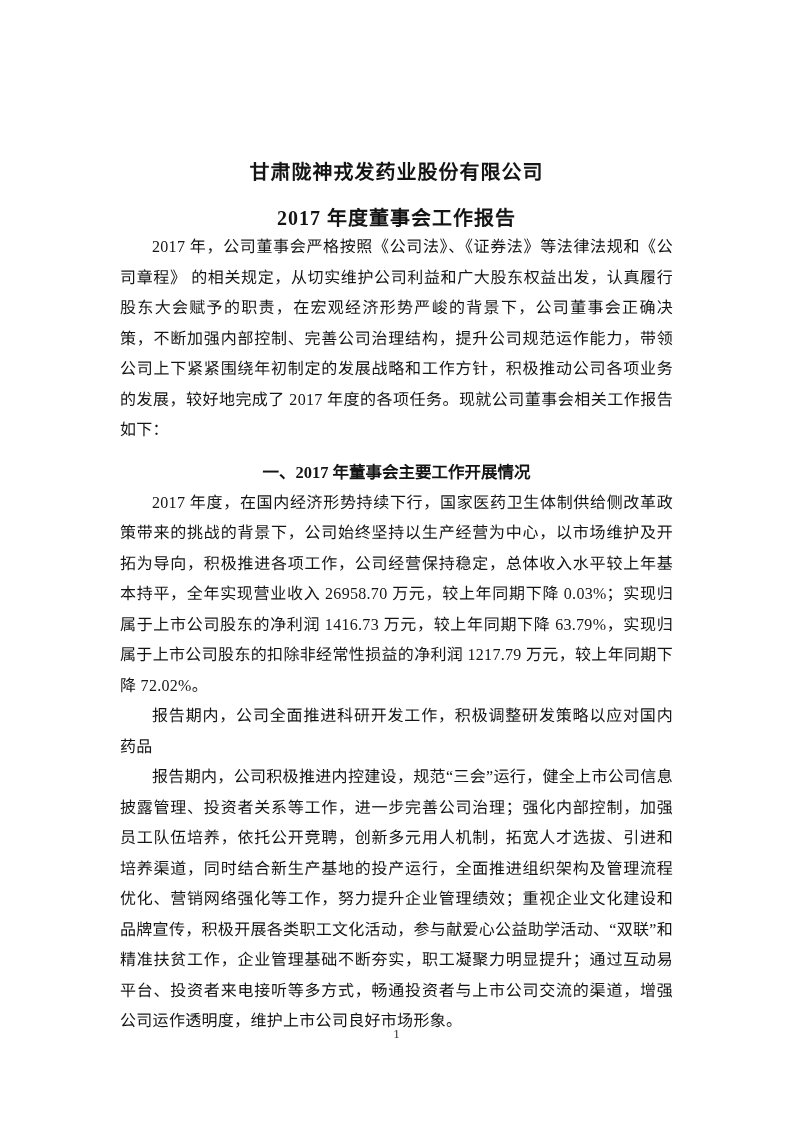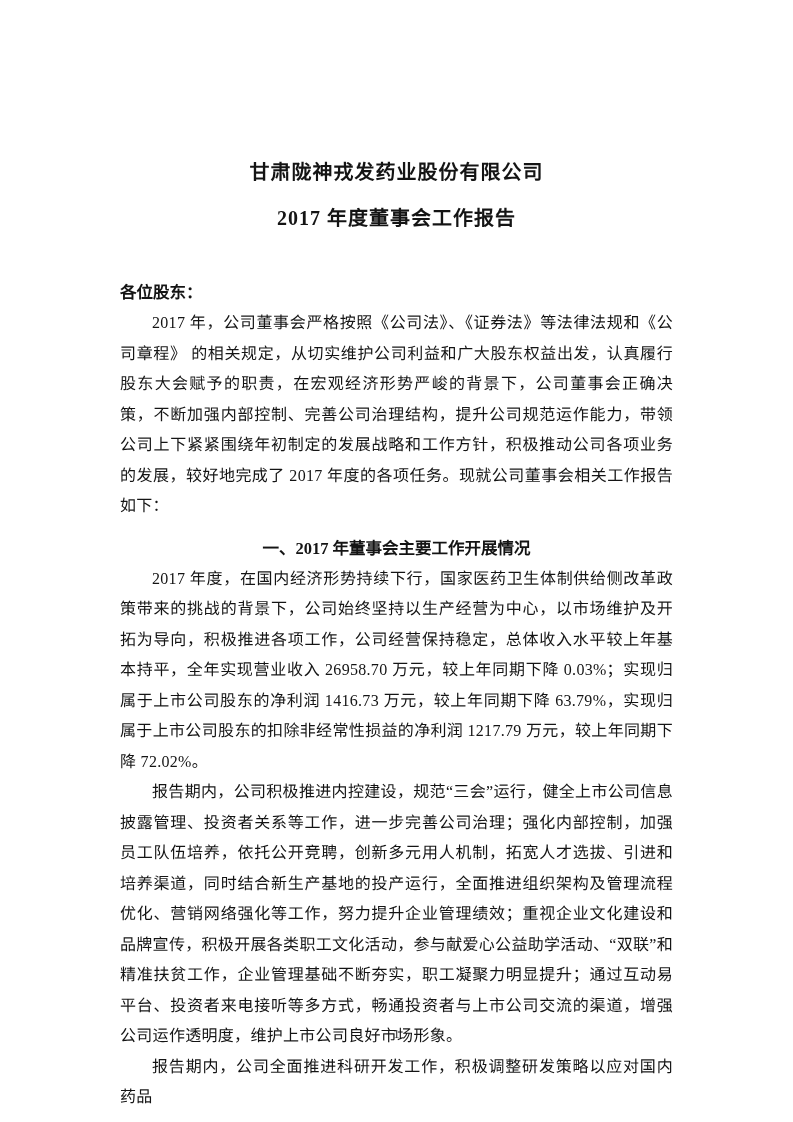--- a/index.html
+++ b/index.html
@@ -76,21 +76,20 @@
     color: #333333;
   }
 </style>
 </head>
 <body>
 
 <div class="page">
   <div class="content">
     <h1 class="doc-title first">甘肃陇神戎发药业股份有限公司</h1>
     <h1 class="doc-title second">2017 年度董事会工作报告</h1>
-    <p class="salutation">各位股东：</p>
     <p class="body-para">2017 年，公司董事会严格按照《公司法》、《证券法》等法律法规和《公司章程》 的相关规定，从切实维护公司利益和广大股东权益出发，认真履行股东大会赋予的职责，在宏观经济形势严峻的背景下，公司董事会正确决策，不断加强内部控制、完善公司治理结构，提升公司规范运作能力，带领公司上下紧紧围绕年初制定的发展战略和工作方针，积极推动公司各项业务的发展，较好地完成了 2017 年度的各项任务。现就公司董事会相关工作报告如下：</p>
     <h2 class="section-heading">一、2017 年董事会主要工作开展情况</h2>
     <p class="body-para">2017 年度，在国内经济形势持续下行，国家医药卫生体制供给侧改革政策带来的挑战的背景下，公司始终坚持以生产经营为中心，以市场维护及开拓为导向，积极推进各项工作，公司经营保持稳定，总体收入水平较上年基本持平，全年实现营业收入 26958.70 万元，较上年同期下降 0.03%；实现归属于上市公司股东的净利润 1416.73 万元，较上年同期下降 63.79%，实现归属于上市公司股东的扣除非经常性损益的净利润 1217.79 万元，较上年同期下降 72.02%。</p>
+    <p class="body-para">报告期内，公司全面推进科研开发工作，积极调整研发策略以应对国内药品</p>
     <p class="body-para">报告期内，公司积极推进内控建设，规范“三会”运行，健全上市公司信息披露管理、投资者关系等工作，进一步完善公司治理；强化内部控制，加强员工队伍培养，依托公开竞聘，创新多元用人机制，拓宽人才选拔、引进和培养渠道，同时结合新生产基地的投产运行，全面推进组织架构及管理流程优化、营销网络强化等工作，努力提升企业管理绩效；重视企业文化建设和品牌宣传，积极开展各类职工文化活动，参与献爱心公益助学活动、“双联”和精准扶贫工作，企业管理基础不断夯实，职工凝聚力明显提升；通过互动易平台、投资者来电接听等多方式，畅通投资者与上市公司交流的渠道，增强公司运作透明度，维护上市公司良好市场形象。</p>
-    <p class="body-para">报告期内，公司全面推进科研开发工作，积极调整研发策略以应对国内药品</p>
   </div>
   <div class="page-number">1</div>
 </div>
 
 </body></html>

